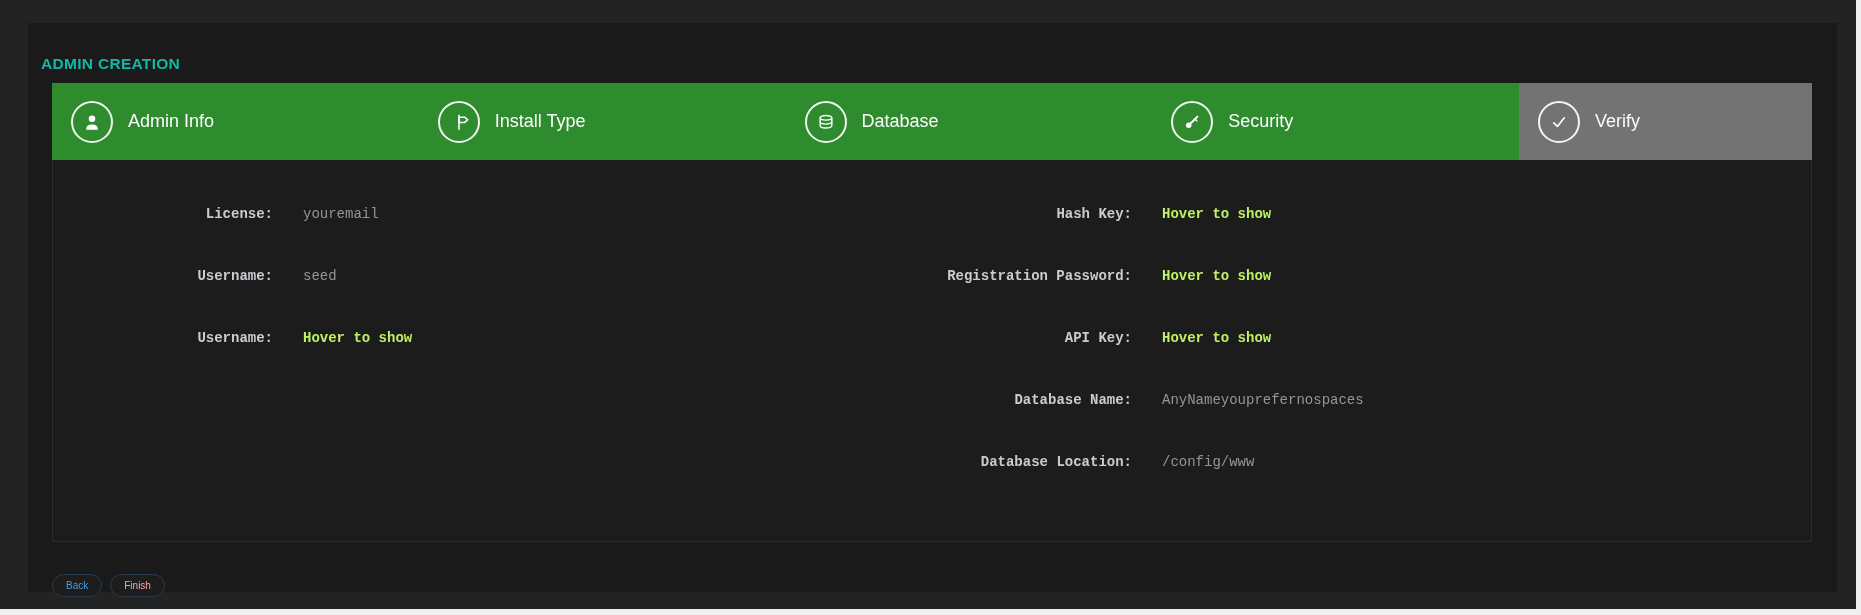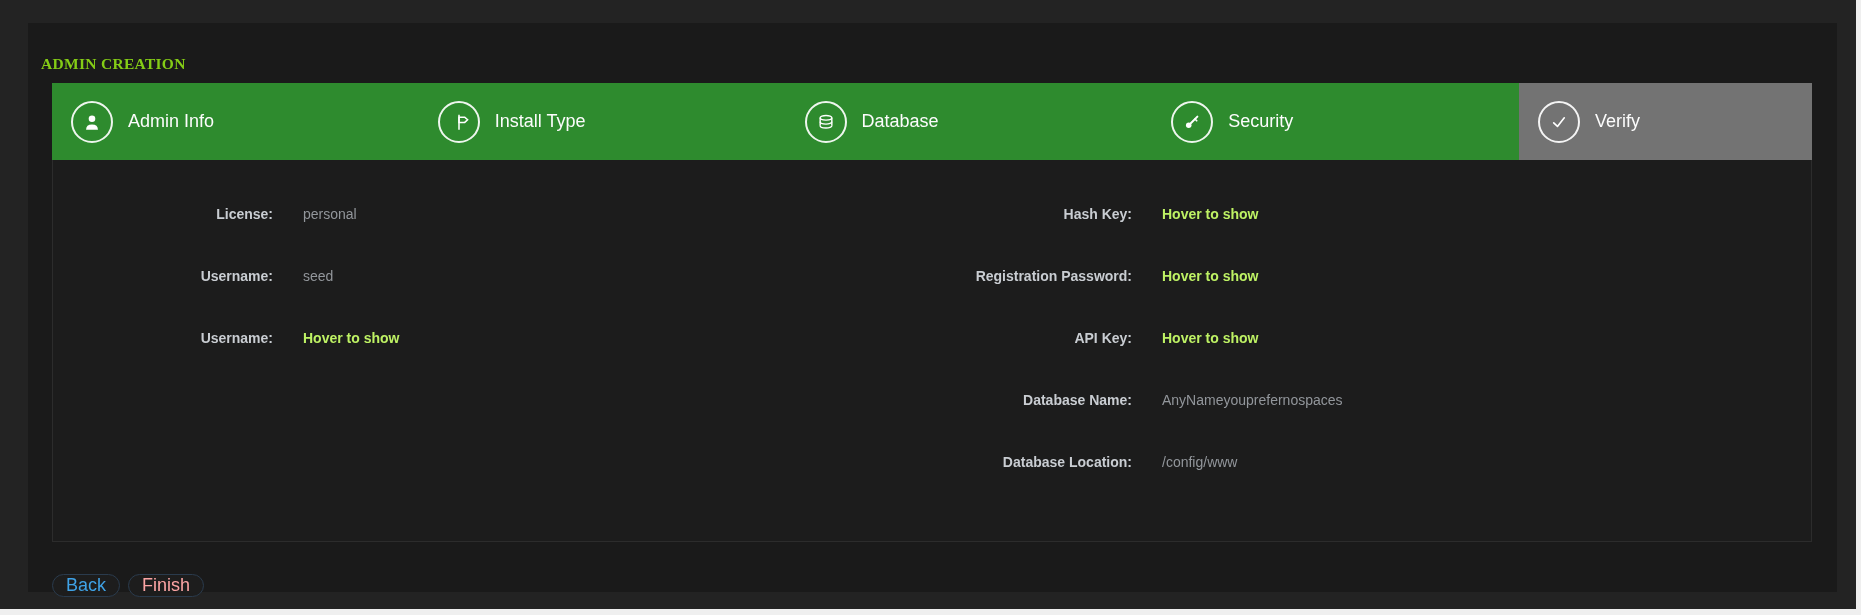--- a/index.html
+++ b/index.html
@@ -20,22 +20,21 @@
     left:28px; top:23px;
     width:1809px; height:569px;
     background:#1a1a1a;
   }
 
   .page-title {
     margin:32px 0 10px 13px;
     font-size:15.5px;
     font-weight:bold;
     letter-spacing:0.3px;
-    color:#84cc16;
-    font-family:Liberation Serif, serif;
+    color:#14b8a6;
   }
 
   
   .wizard-bar {
     display:flex;
     margin:0 25px 0 24px;
     height:77px;
   }
   .wizard-tab {
     display:flex;
@@ -64,20 +63,21 @@
 
   
   .summary-box {
     margin:0 25px 0 24px;
     height:382px;
     background:#1c1c1c;
     border:1px solid #2c2c2c;
     border-top:none;
     padding-top:46px;
     display:flex;
+    font-family:Liberation Mono, monospace;
   }
   .summary-col { width:50%; }
 
   .field-row {
     display:flex;
     margin-bottom:45px;
     line-height:17px;
   }
   .field-label {
     width:220px;
@@ -105,21 +105,21 @@
     display:flex;
     gap:8px;
   }
   .btn-pill {
     height:23px;
     padding:0 13px;
     border-radius:12px;
     border:1px solid #2a3b4d;
     background:#1d1d1d;
     font-family:"Liberation Sans", sans-serif;
-    font-size:18px;
+    font-size:10px;
     line-height:21px;
     cursor:pointer;
   }
   .btn-back   { color:#3fa2e6; }
   .btn-finish { color:#fca5a5; }
 </style>
 </head>
 <body>
 
 <div class="screen">
@@ -181,21 +181,21 @@
         <span class="step-label">Verify</span>
       </div>
 
     </div>
 
     <div class="summary-box">
 
       <div class="summary-col left">
         <div class="field-row">
           <div class="field-label">License:</div>
-          <div class="field-value">personal</div>
+          <div class="field-value">youremail</div>
         </div>
         <div class="field-row">
           <div class="field-label">Username:</div>
           <div class="field-value">seed</div>
         </div>
         <div class="field-row">
           <div class="field-label">Username:</div>
           <div class="field-value link">Hover to show</div>
         </div>
       </div>

